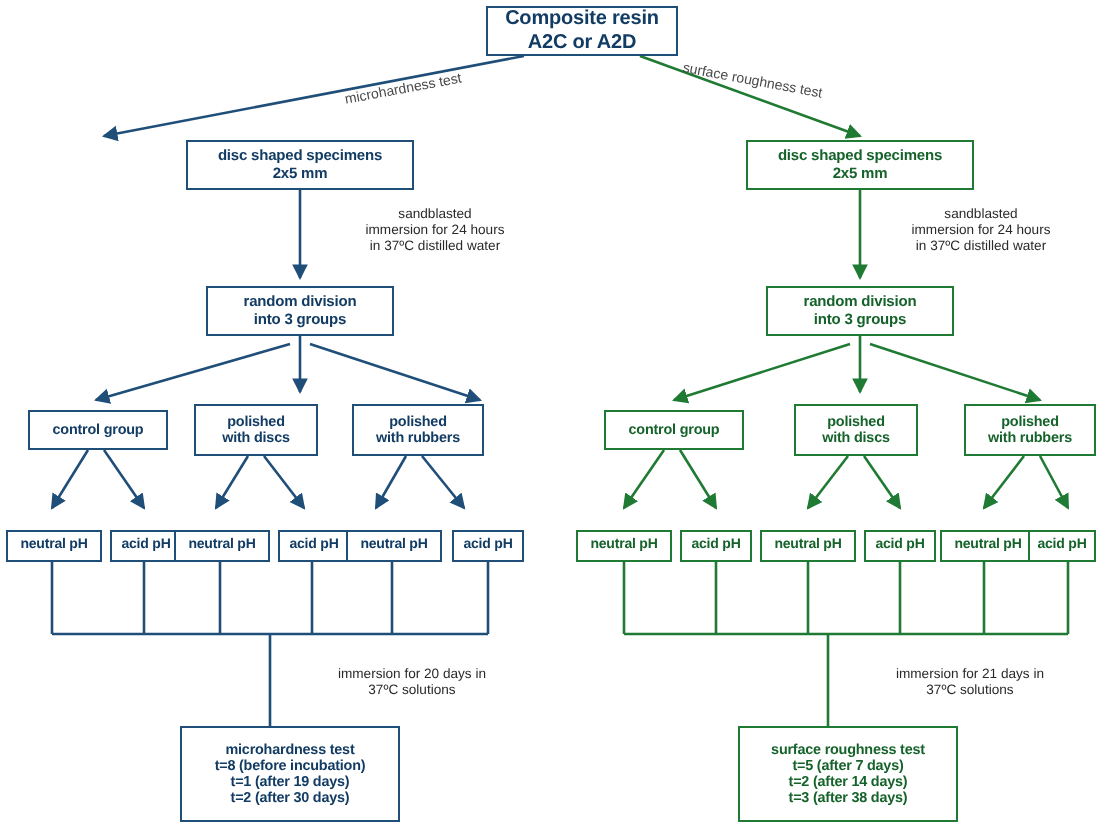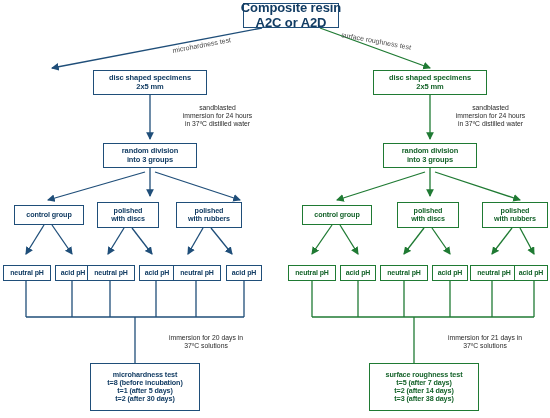--- a/index.html
+++ b/index.html
@@ -100,21 +100,21 @@
       <line x1="358" y1="281" x2="358" y2="317"></line>
       <line x1="404" y1="281" x2="404" y2="317"></line>
       <line x1="450" y1="281" x2="450" y2="317"></line>
       <line x1="492" y1="281" x2="492" y2="317"></line>
       <line x1="534" y1="281" x2="534" y2="317"></line>
       <line x1="312" y1="317" x2="534" y2="317"></line>
       <line x1="414" y1="317" x2="414" y2="363"></line>
     </g>
   </svg>
 
-  <div class="node" style="left:243px;top:3px;width:96px;height:25px;font-size:13px;">
+  <div class="node" style="left:243px;top:3px;width:96px;height:25px;font-size:10px;">
     <span class="ln">Composite resin</span>
     <span class="ln">A2C or A2D</span>
   </div>
 
   <div class="edge-label" style="left:172px;top:47px;font-size:7px;transform:rotate(-10.5deg);">microhardness test</div>
   <div class="edge-label" style="left:342px;top:31px;font-size:7px;transform:rotate(10.5deg);">surface roughness test</div>
 
   <div class="node" style="left:93px;top:70px;width:114px;height:25px;font-size:7.5px;">
     <span class="ln">disc shaped specimens</span>
     <span class="ln">2x5 mm</span>
@@ -163,21 +163,21 @@
   </div>
 
   <div class="plain" style="left:141px;top:334px;width:130px;font-size:6.8px;">
     <span class="ln">immersion for 20 days in</span>
     <span class="ln">37ºC  solutions</span>
   </div>
 
   <div class="node" style="left:90px;top:363px;width:110px;height:48px;font-size:7.2px;">
     <span class="ln">microhardness test</span>
     <span class="ln">t=8 (before incubation)</span>
-    <span class="ln">t=1 (after 5 days)</span>
+    <span class="ln">t=1 (after 19 days)</span>
     <span class="ln">t=2 (after 30 days)</span>
   </div>
 
   <div class="node green" style="left:373px;top:70px;width:114px;height:25px;font-size:7.5px;">
     <span class="ln">disc shaped specimens</span>
     <span class="ln">2x5 mm</span>
   </div>
 
   <div class="plain" style="left:428px;top:104px;width:125px;font-size:6.8px;">
     <span class="ln">sandblasted</span>

